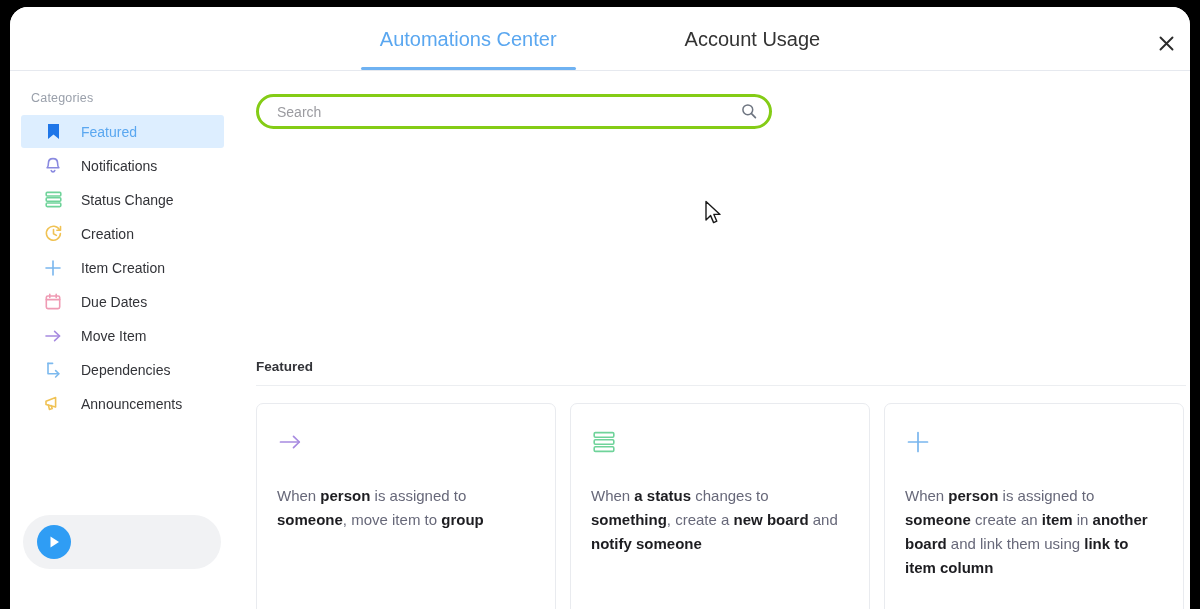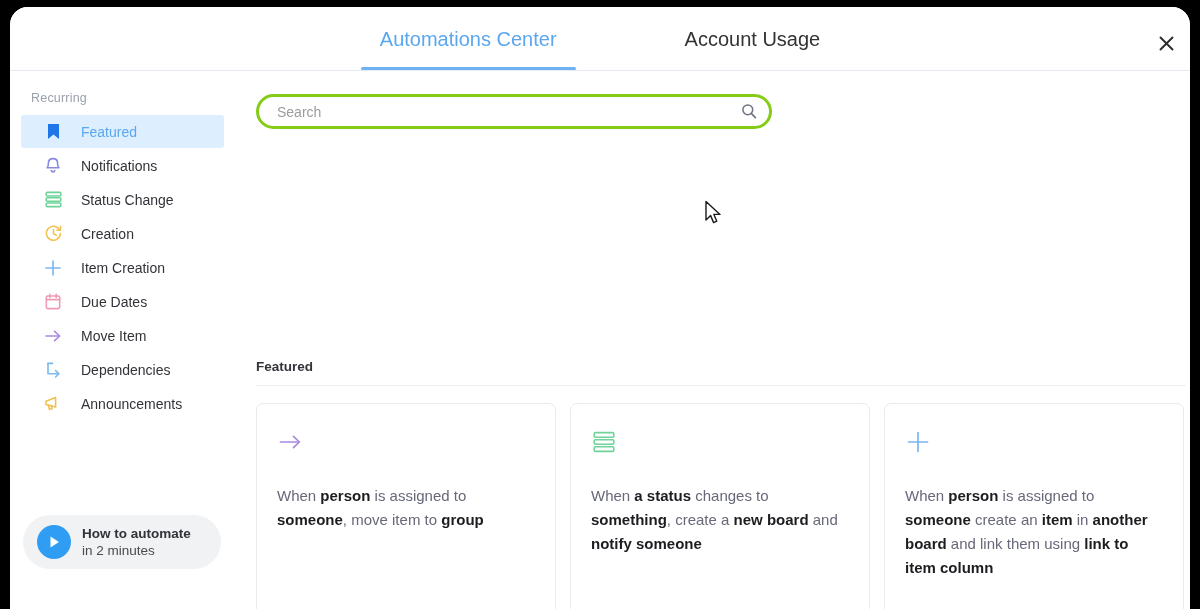--- a/index.html
+++ b/index.html
@@ -322,21 +322,21 @@
     <div id="close-btn">
       <svg width="17" height="17" viewBox="0 0 17 17" aria-hidden="true">
         <path d="M2.5 2.5 L14.5 14.5 M14.5 2.5 L2.5 14.5" stroke="#2b2b2b" stroke-width="1.9" stroke-linecap="round"></path>
       </svg>
     </div>
   </div>
 
   <div id="body">
 
     <div id="sidebar">
-      <div id="categories-label">Recurring</div>
+      <div id="categories-label">Categories</div>
       <div id="cat-list">
           <div class="cat-item active">
             <span class="cat-icon">
               <svg width="17" height="19" viewBox="0 0 17 19">
                 <path d="M3 2 h11 v15 l-5.5 -4.4 L3 17 Z" fill="#1f76e8"></path>
               </svg>
             </span>
             <span class="cat-label">Featured</span>
           </div>
           <div class="cat-item">
@@ -414,24 +414,20 @@
             </span>
             <span class="cat-label">Announcements</span>
           </div>
         </div>
 
       <div id="video-promo">
         <div class="play">
           <svg width="13" height="14" viewBox="0 0 13 14" aria-hidden="true">
             <path d="M2.5 1.5 L11 7 L2.5 12.5 Z" fill="#ffffff"></path>
           </svg>
-        </div>
-        <div>
-          <div class="ptitle">How to automate</div>
-          <div class="psub">in 2 minutes</div>
         </div>
       </div>
     </div>
 
     <div id="main">
 
       <div id="search-wrap">
         <input id="search-input" type="text" placeholder="Search" style="">
         <span id="search-icon">
           <svg width="16" height="16" viewBox="0 0 16 16" aria-hidden="true">

